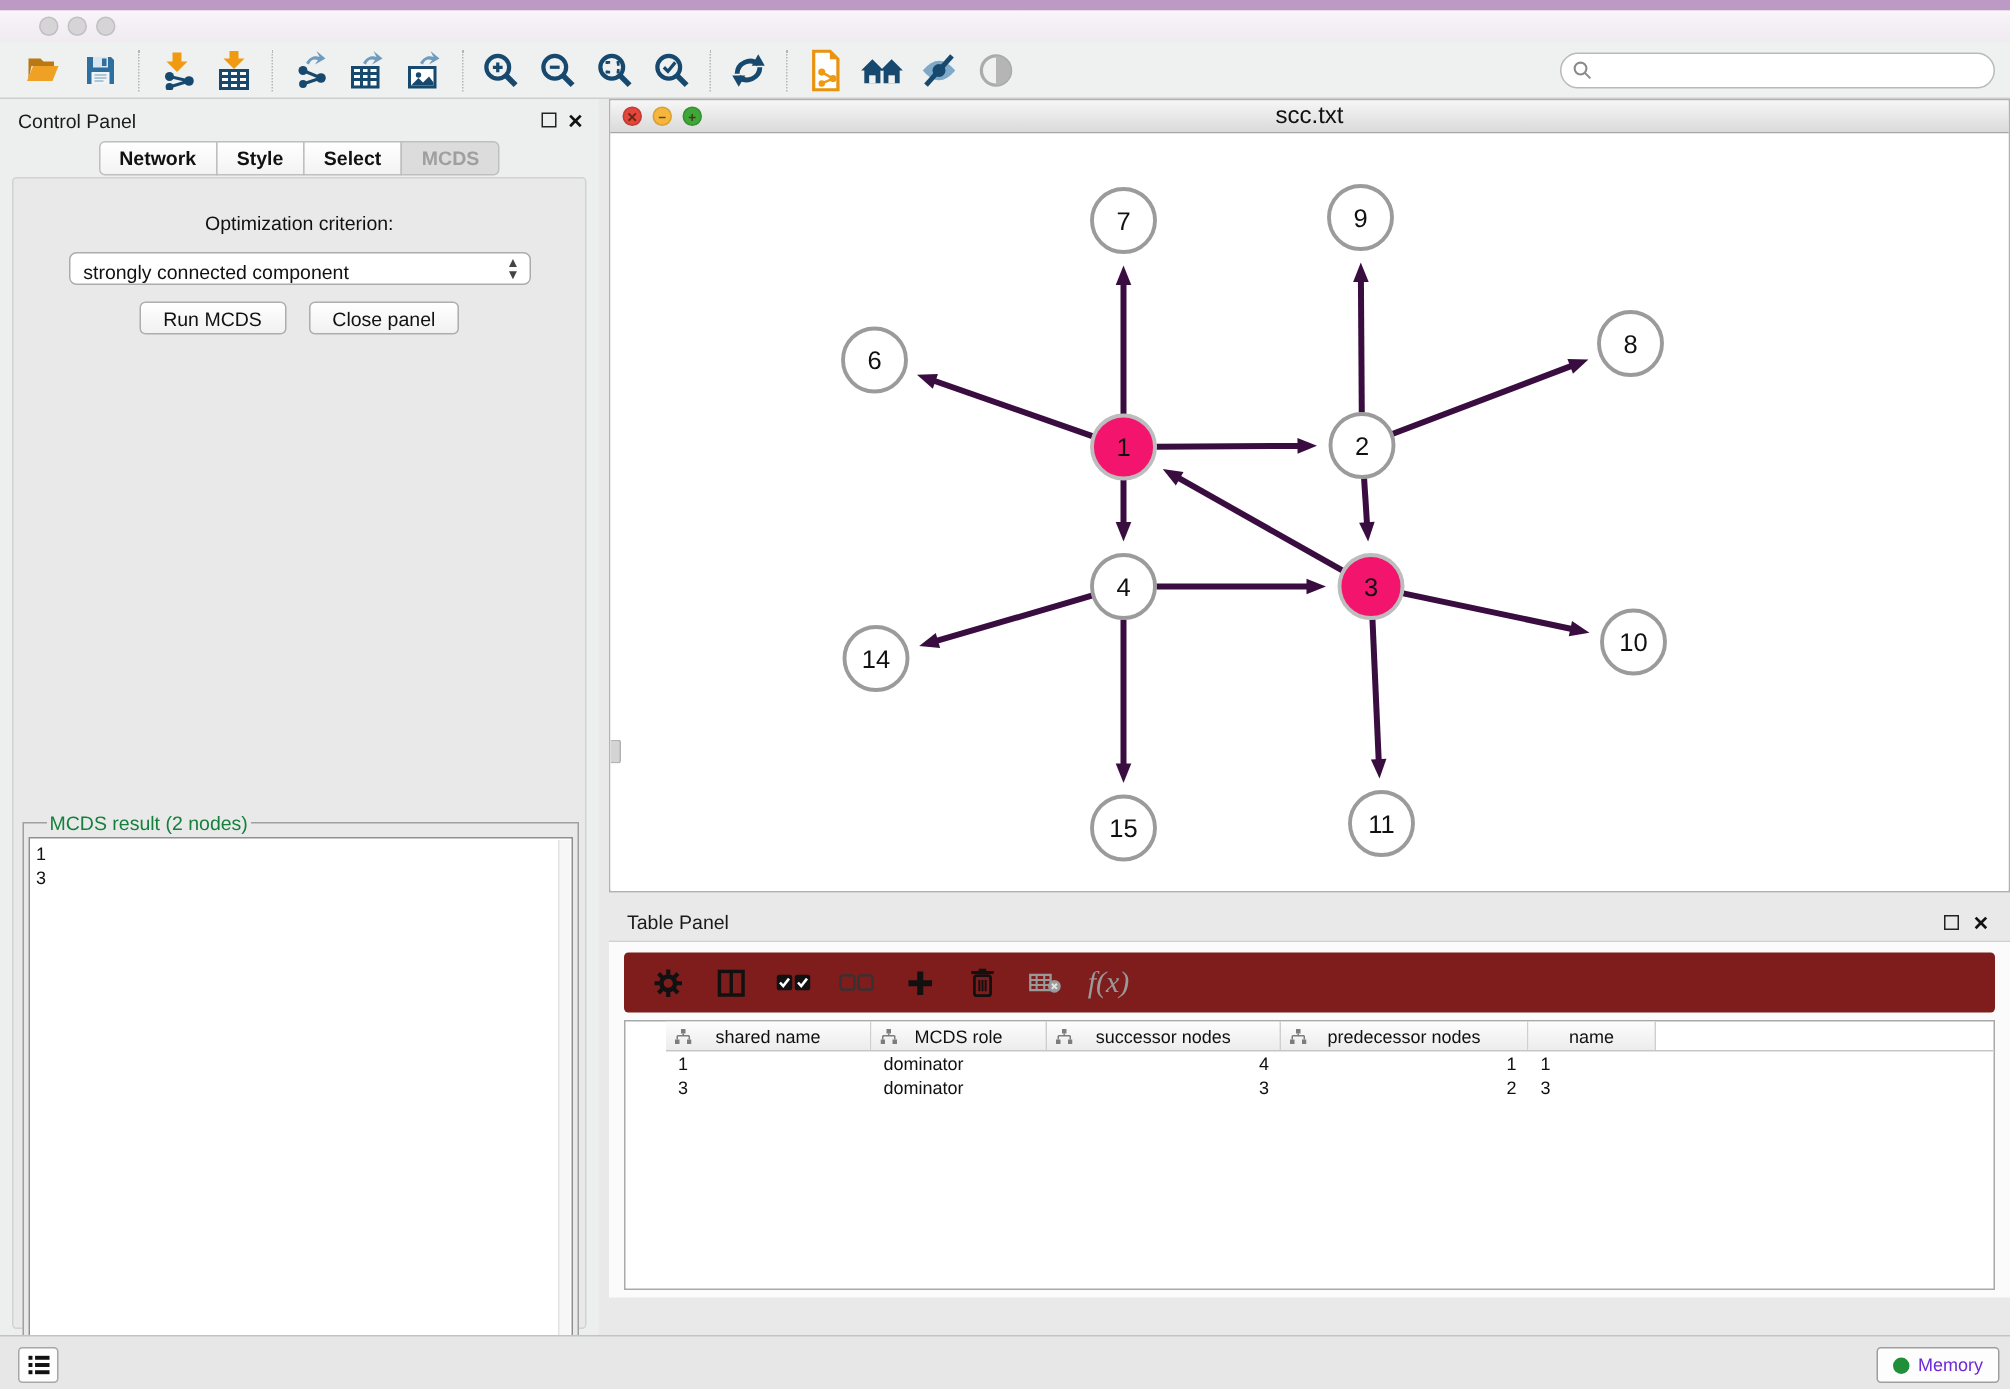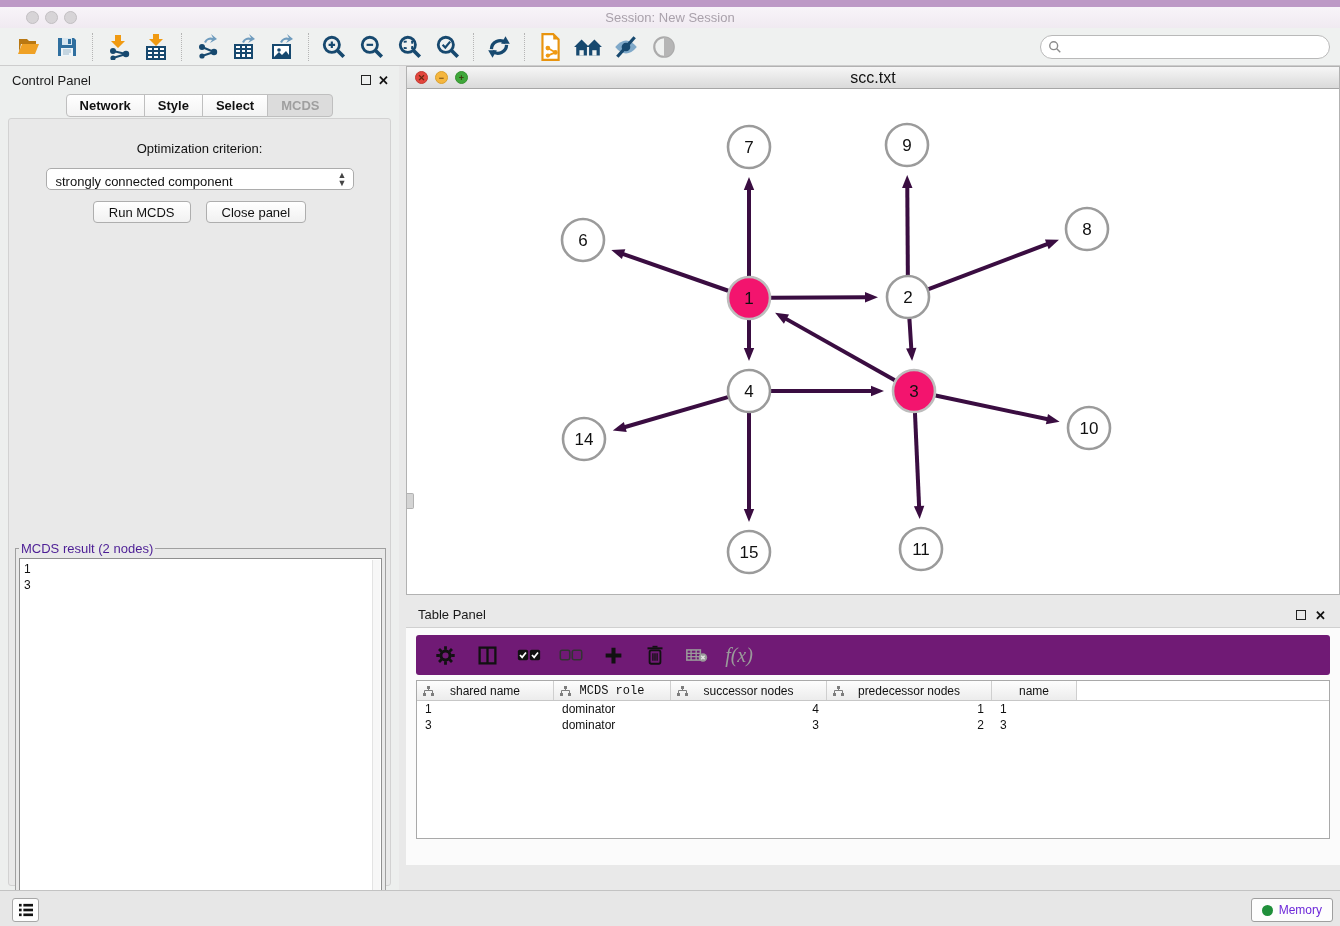--- a/index.html
+++ b/index.html
@@ -47,21 +47,21 @@
   .combo { position:relative; margin:12px auto 0 auto; width:308px; height:22px; background:#fff;
            border:1px solid #acacac; border-radius:5px; font-size:13px; display:flex; align-items:flex-end;
            padding-left:9px; color:#111; }
   .combo .stepper { position:absolute; right:6px; top:2px; font-size:9px; line-height:8px; color:#444; text-align:center; }
   .btn-row { display:flex; justify-content:center; gap:15px; margin-top:11px; }
   .push-btn { height:22px; padding:0 15px; font-size:13px; color:#111; background:linear-gradient(#ffffff,#f1f1f1);
               border:1px solid #aeaeae; border-radius:4px; }
 
   .result-fieldset { position:absolute; left:6px; top:422px; width:371px; height:378px;
                      border:1px solid #a0a0a0; background:#e9e9e9; }
-  .result-fieldset legend { font-size:13px; color:#4c1d95; margin-left:3px; padding:0 2px; }
+  .result-fieldset legend { font-size:13px; color:#15803d; margin-left:15px; padding:0 2px; }
   .result-box { position:absolute; left:3px; right:3px; top:2px; bottom:3px; background:#fff;
                 border:1px solid #8f8f8f; font-size:12px; color:#111; padding:2px 4px;
                 white-space:pre; line-height:16px; }
   .result-scroll { position:absolute; right:1px; top:1px; bottom:1px; width:8px;
                    background:#f7f7f7; border-left:1px solid #e3e3e3; }
 
   
   .network-window { position:absolute; left:406px; top:66px; width:934px; height:529px;
                     background:#fff; border:1px solid #b2b2b2; }
   .nw-titlebar { position:relative; height:22px; background:linear-gradient(#f6f6f6,#dadada);
@@ -77,27 +77,27 @@
   .nw-grip { position:absolute; left:0; top:404px; width:7px; height:16px; background:#d4d4d4;
              border:1px solid #b2b2b2; border-left:none; border-radius:0 2px 2px 0; }
 
   
   .table-panel { position:absolute; left:406px; top:601px; width:934px; height:295px; background:#e9e9e9; }
   .tp-header { position:relative; height:26px; display:flex; align-items:center; }
   .tp-header .float-icon { right:34px; }
   .tp-header .close-icon { right:14px; }
   .tp-body { position:absolute; left:0; top:26px; width:934px; height:238px; background:#fbfbfb;
              border-top:1px solid #d0d0d0; }
-  .tp-toolbar { position:absolute; left:10px; top:7px; width:914px; height:40px; background:#701a75;
+  .tp-toolbar { position:absolute; left:10px; top:7px; width:914px; height:40px; background:#7f1d1d;
                 border-radius:3px; display:flex; align-items:center; gap:16px; padding-left:16px; }
   .tp-tool { width:26px; height:26px; display:flex; align-items:center; justify-content:center; }
   .fx-label { font-family:"Liberation Serif", serif; font-style:italic; font-size:20px; color:#9a9a9a; }
 
-  .data-table { position:absolute; left:10px; top:52px; width:914px; height:159px; background:#fff;
-                border:1px solid #a9a9a9; overflow:hidden; }
+  .data-table { position:absolute; left:10px; top:52px; width:914px; height:180px; background:#fff;
+                border:1px solid #a9a9a9; overflow:hidden;padding-left:27px; }
   .dt-header { display:flex; height:20px; border-bottom:1px solid #c7c7c7; }
   .dt-hcell { background:linear-gradient(#fdfdfd,#ececec); border-right:1px solid #cfcfcf;
               display:flex; align-items:center; justify-content:center; gap:6px; font-size:12px; color:#111; position:relative; }
   .dt-hcell .hicon { position:absolute; left:6px; top:5px; }
   .dt-row { display:flex; height:16px; font-size:12px; color:#111; }
   .dt-cell { padding:0 8px; line-height:16px; overflow:hidden; white-space:nowrap; }
 
   .tp-tabs { position:absolute; left:0; top:268px; width:934px; display:flex; justify-content:center; }
 
   
@@ -115,21 +115,20 @@
 
 <div class="app">
 
   <div class="mac-strip"></div>
   <div class="titlebar">
     <div class="traffic-dim">
       <span></span>
       <span></span>
       <span></span>
     </div>
-    <div class="title">Session: New Session</div>
   </div>
 
   <div class="toolbar">
     <div class="tb-icon">
       <svg width="28" height="24" viewBox="0 0 24 24">
         <path d="M2 4h8l2 2h7v3H4L2 18V4z" fill="#b97812"></path>
         <path d="M5 9h17l-4 10H1z" fill="#efa125"></path>
       </svg>
     </div>
     <div class="tb-icon">
@@ -447,21 +446,21 @@
         <div class="dt-header" id="dt-header">
             <div class="dt-hcell" style="width: 137px;">
               <svg class="hicon" width="11" height="10" viewBox="0 0 11 10">
                 <rect x="4" y="0" width="3" height="3" fill="#7d7d7d"></rect>
                 <path d="M5.5 3v1.5M1.5 4.5h8M1.5 4.5V7M9.5 4.5V7" stroke="#7d7d7d" fill="none"></path>
                 <rect x="0" y="7" width="3" height="3" fill="#7d7d7d"></rect>
                 <rect x="8" y="7" width="3" height="3" fill="#7d7d7d"></rect>
               </svg>
               <span>shared name</span>
             </div>
-            <div class="dt-hcell" style="width: 117px; font-family: Liberation Mono, monospace;">
+            <div class="dt-hcell" style="width: 117px;">
               <svg class="hicon" width="11" height="10" viewBox="0 0 11 10">
                 <rect x="4" y="0" width="3" height="3" fill="#7d7d7d"></rect>
                 <path d="M5.5 3v1.5M1.5 4.5h8M1.5 4.5V7M9.5 4.5V7" stroke="#7d7d7d" fill="none"></path>
                 <rect x="0" y="7" width="3" height="3" fill="#7d7d7d"></rect>
                 <rect x="8" y="7" width="3" height="3" fill="#7d7d7d"></rect>
               </svg>
               <span>MCDS role</span>
             </div>
             <div class="dt-hcell" style="width: 156px;">
               <svg class="hicon" width="11" height="10" viewBox="0 0 11 10">

